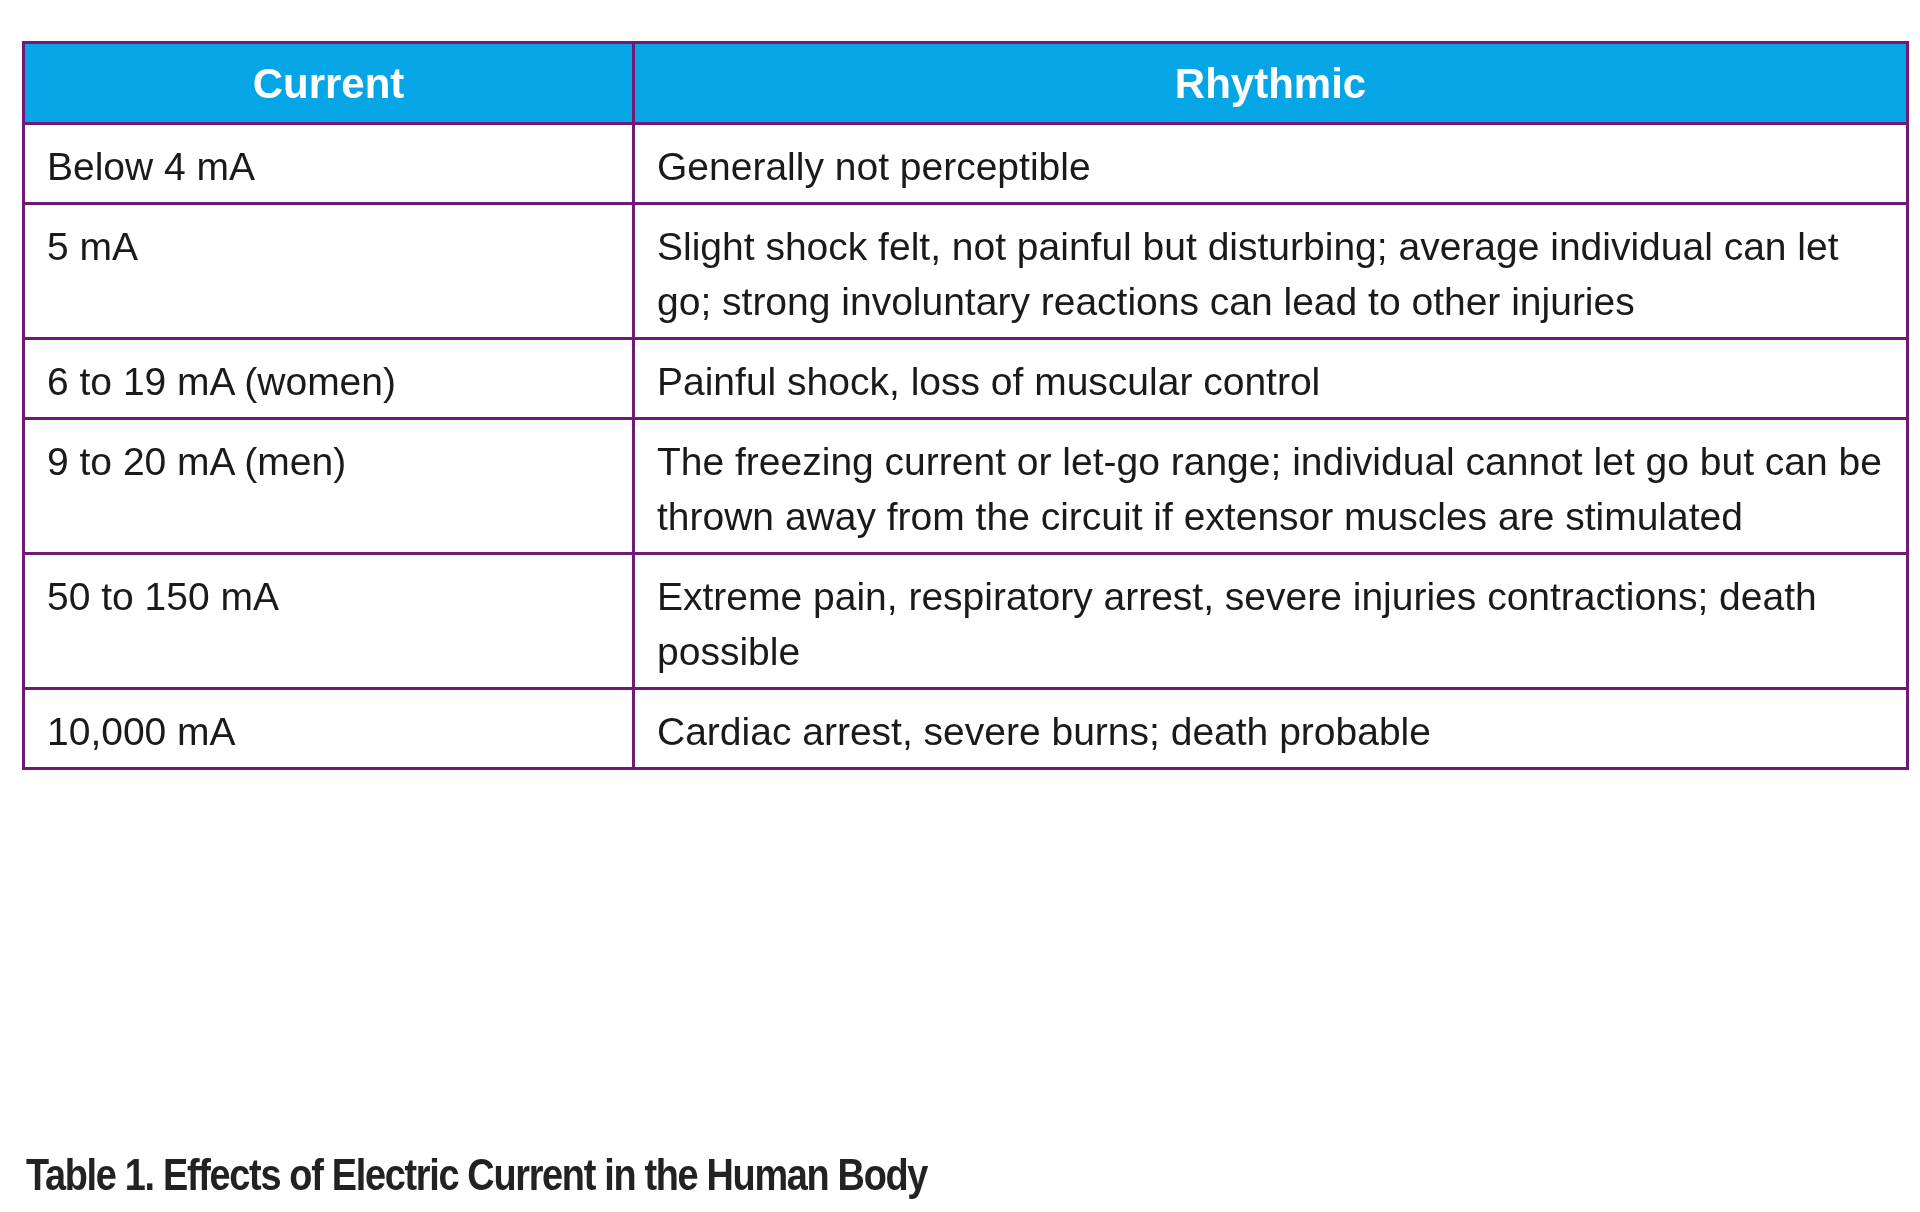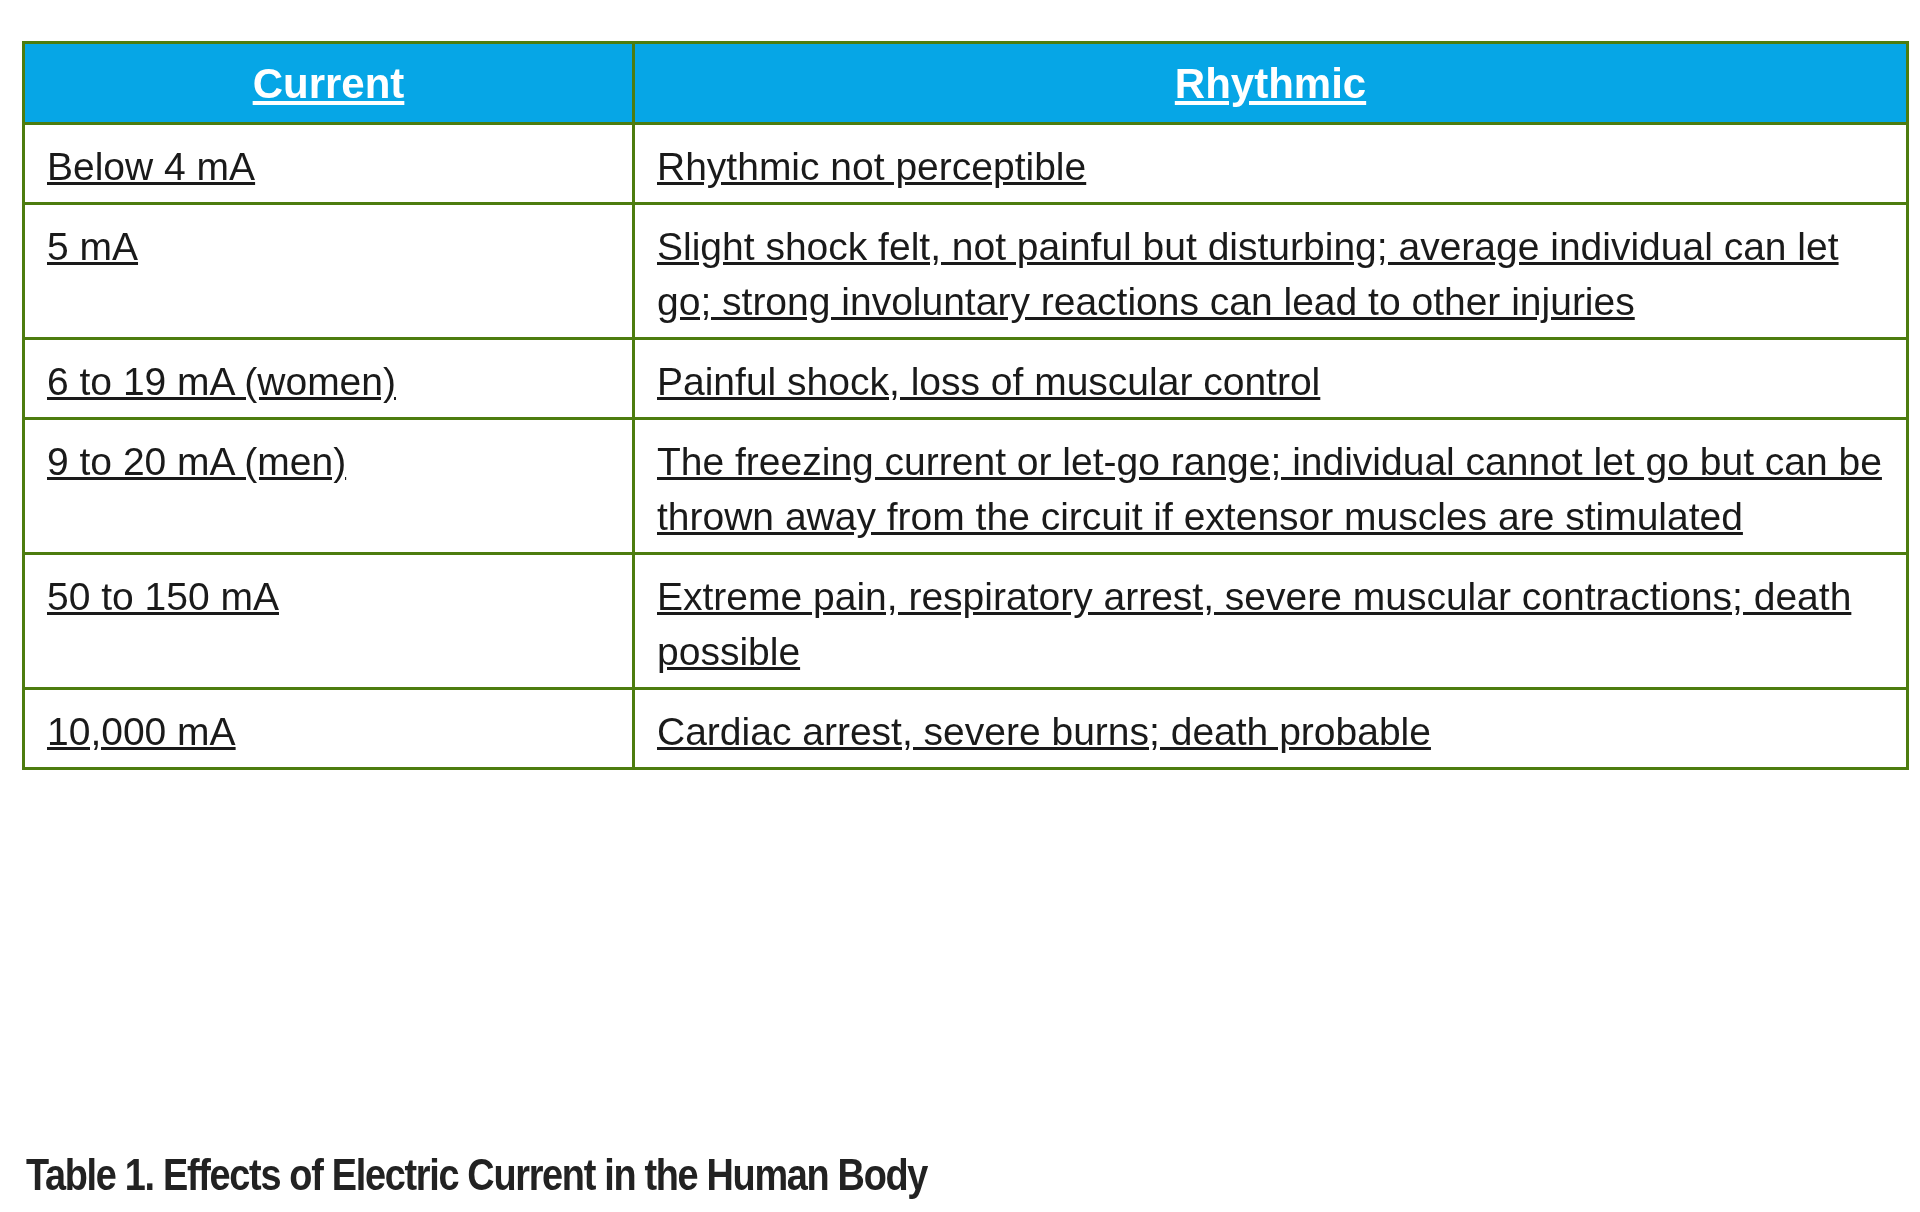--- a/index.html
+++ b/index.html
@@ -1,21 +1,21 @@
 <!DOCTYPE html>
 <html><head>
 <meta charset="utf-8">
 <style>
   html, body { margin:0; padding:0; background:#ffffff; }
   body { width:1920px; height:1212px; position:relative; overflow:hidden;
          font-family:"Liberation Sans", "DejaVu Sans", sans-serif; color:#1a1a1a; }
   table.effects { position:absolute; left:22px; top:41px; width:1884px;
          border-collapse:collapse; table-layout:fixed; }
-  table.effects td, table.effects th { border:3px solid #4d7c0f; vertical-align:top;
-         font-size:39px; line-height:55px; padding:14px 22px 8px 22px; font-weight:normal;text-decoration:underline; }
+  table.effects td, table.effects th { border:3px solid #701a75; vertical-align:top;
+         font-size:39px; line-height:55px; padding:14px 22px 8px 22px; font-weight:normal; }
   table.effects th { background:#06a6e6; color:#ffffff; font-weight:bold; text-align:center;
          vertical-align:middle; font-size:42px; height:56px; padding:11px 10px; }
   col.c1 { width:610px; }
   col.c2 { width:1274px; }
   .caption { position:absolute; left:26px; top:1150px; font-size:44px; font-weight:bold;
          color:#222; letter-spacing:-1.5px; transform:scaleX(0.86); transform-origin:left top; }
 </style>
 </head>
 <body>
 
@@ -26,37 +26,37 @@
     </colgroup>
   <thead>
     <tr>
       <th>Current</th>
       <th>Rhythmic</th>
     </tr>
   </thead>
   <tbody>
     <tr>
       <td>Below 4 mA</td>
-      <td>Rhythmic not perceptible</td>
+      <td>Generally not perceptible</td>
     </tr>
     <tr>
       <td>5 mA</td>
       <td>Slight shock felt, not painful but disturbing; average individual can let go; strong involuntary reactions can lead to other injuries</td>
     </tr>
     <tr>
       <td>6 to 19 mA (women)</td>
       <td>Painful shock, loss of muscular control</td>
     </tr>
     <tr>
       <td>9 to 20 mA (men)</td>
       <td>The freezing current or let-go range; individual cannot let go but can be thrown away from the circuit if extensor muscles are stimulated</td>
     </tr>
     <tr>
       <td>50 to 150 mA</td>
-      <td>Extreme pain, respiratory arrest, severe muscular contractions; death possible</td>
+      <td>Extreme pain, respiratory arrest, severe injuries contractions; death possible</td>
     </tr>
     <tr>
       <td>10,000 mA</td>
       <td>Cardiac arrest, severe burns; death probable</td>
     </tr>
   </tbody>
 </table>
 
 <div class="caption">Table 1. Effects of Electric Current in the Human Body</div>
 

